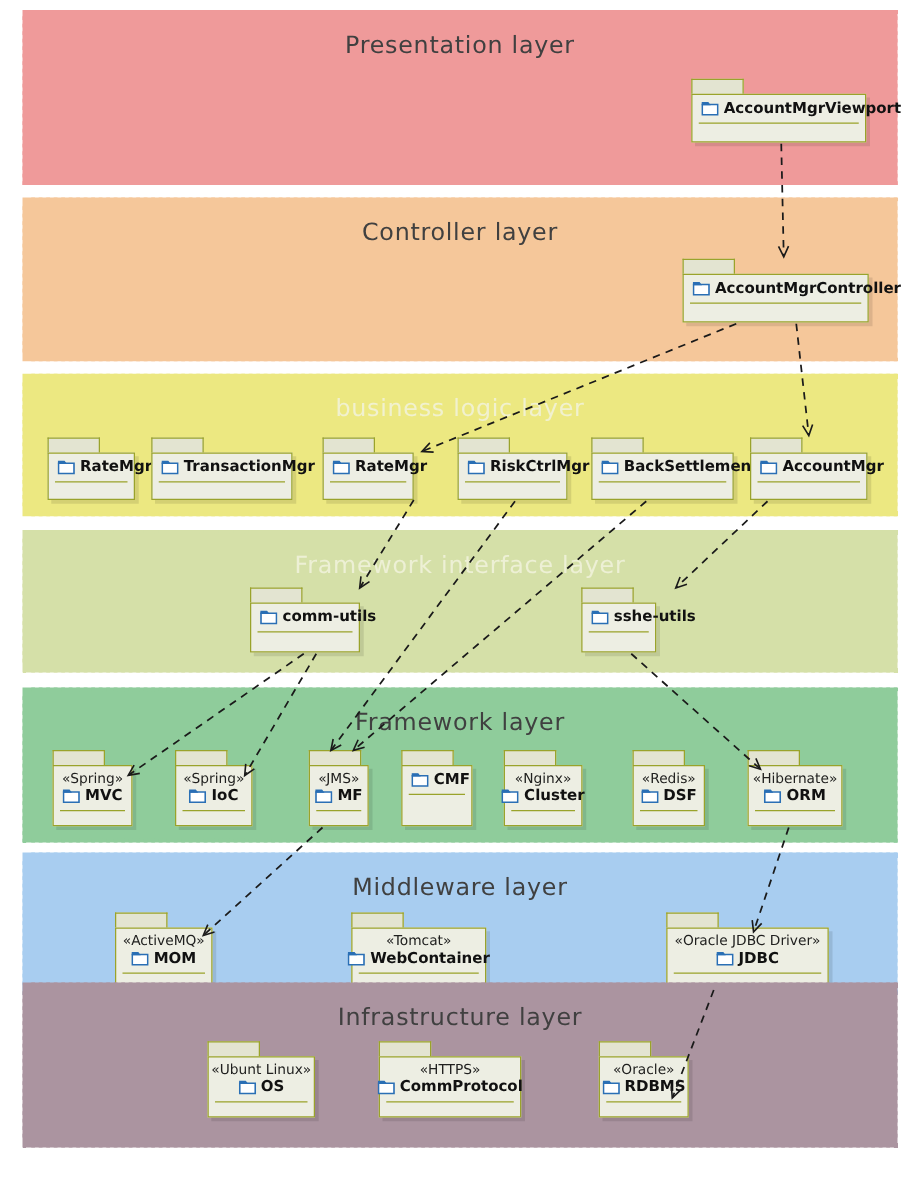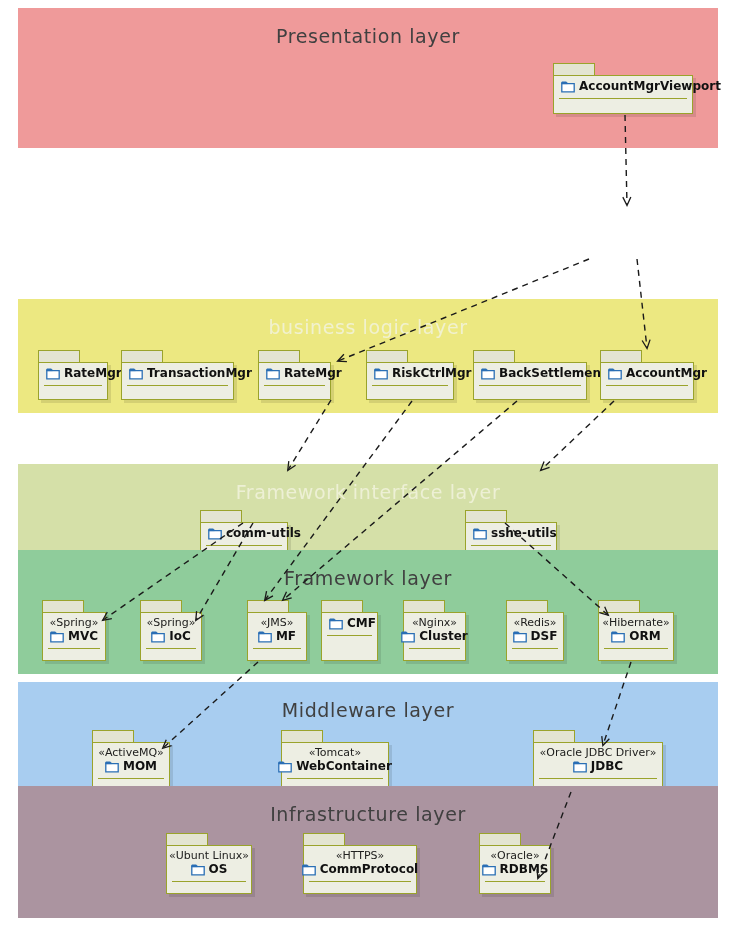--- a/index.html
+++ b/index.html
@@ -128,20 +128,39 @@
                 <path d="M0.8 2.6 L0.8 1.0 L5.4 1.0 L6.6 2.6 Z" fill="#2a6fb5" stroke="#2a6fb5" stroke-width="1"></path>
               </svg>
               <span class="pkgname">AccountMgrViewport</span>
             </div>
           </div>
           <div class="divider"></div>
           <div class="filler"></div>
         </div>
       </div>
     </div>
+    <div class="layer" style="left: 18px; top: 158px; width: 700px; height: 131px; background: rgb(245, 199, 154); border-color: rgb(245, 199, 154);">
+      <div class="layer-title" style="top: 14px;">Controller layer</div>
+      <div class="pkg plain" style="left: 525px; top: 46px; width: 149px; height: 51px;">
+        <div class="tab"></div>
+        <div class="body">
+          <div class="head">
+            <div class="namerow">
+              <svg width="14" height="12" viewBox="0 0 14 12" class="folder-icon">
+                <path d="M0.8 2.6 L0.8 10.8 L13.2 10.8 L13.2 2.6 Z" fill="#ffffff" stroke="#2a6fb5" stroke-width="1.3"></path>
+                <path d="M0.8 2.6 L0.8 1.0 L5.4 1.0 L6.6 2.6 Z" fill="#2a6fb5" stroke="#2a6fb5" stroke-width="1"></path>
+              </svg>
+              <span class="pkgname">AccountMgrController</span>
+            </div>
+          </div>
+          <div class="divider"></div>
+          <div class="filler"></div>
+        </div>
+      </div>
+    </div>
     <div class="layer" style="left: 18px; top: 299px; width: 700px; height: 114px; background: rgb(236, 232, 129); border-color: rgb(236, 232, 129);">
       <div class="layer-title faded" style="top: 14px;">business logic layer</div>
       <div class="pkg plain" style="left: 17px; top: 48px; width: 70px; height: 50px;">
         <div class="tab"></div>
         <div class="body">
           <div class="head">
             <div class="namerow">
               <svg width="14" height="12" viewBox="0 0 14 12" class="folder-icon">
                 <path d="M0.8 2.6 L0.8 10.8 L13.2 10.8 L13.2 2.6 Z" fill="#ffffff" stroke="#2a6fb5" stroke-width="1.3"></path>
                 <path d="M0.8 2.6 L0.8 1.0 L5.4 1.0 L6.6 2.6 Z" fill="#2a6fb5" stroke="#2a6fb5" stroke-width="1"></path>
@@ -227,39 +246,39 @@
                 <path d="M0.8 2.6 L0.8 1.0 L5.4 1.0 L6.6 2.6 Z" fill="#2a6fb5" stroke="#2a6fb5" stroke-width="1"></path>
               </svg>
               <span class="pkgname">AccountMgr</span>
             </div>
           </div>
           <div class="divider"></div>
           <div class="filler"></div>
         </div>
       </div>
     </div>
-    <div class="layer" style="left: 18px; top: 424px; width: 700px; height: 114px; background: rgb(213, 224, 168); border-color: rgb(213, 224, 168); margin-top: 40px;">
+    <div class="layer" style="left: 18px; top: 424px; width: 700px; height: 114px; background: rgb(213, 224, 168); border-color: rgb(213, 224, 168);">
       <div class="layer-title faded" style="top: 14px;">Framework interface layer</div>
       <div class="pkg plain" style="left: 179px; top: 43px; width: 88px; height: 52px;">
         <div class="tab"></div>
         <div class="body">
           <div class="head">
             <div class="namerow">
               <svg width="14" height="12" viewBox="0 0 14 12" class="folder-icon">
                 <path d="M0.8 2.6 L0.8 10.8 L13.2 10.8 L13.2 2.6 Z" fill="#ffffff" stroke="#2a6fb5" stroke-width="1.3"></path>
                 <path d="M0.8 2.6 L0.8 1.0 L5.4 1.0 L6.6 2.6 Z" fill="#2a6fb5" stroke="#2a6fb5" stroke-width="1"></path>
               </svg>
               <span class="pkgname">comm-utils</span>
             </div>
           </div>
           <div class="divider"></div>
           <div class="filler"></div>
         </div>
       </div>
-      <div class="pkg plain" style="left: 444px; top: 43px; width: 92px; height: 52px; padding-left: 28px;">
+      <div class="pkg plain" style="left: 444px; top: 43px; width: 60px; height: 52px; padding-left: 28px;">
         <div class="tab"></div>
         <div class="body">
           <div class="head">
             <div class="namerow">
               <svg width="14" height="12" viewBox="0 0 14 12" class="folder-icon">
                 <path d="M0.8 2.6 L0.8 10.8 L13.2 10.8 L13.2 2.6 Z" fill="#ffffff" stroke="#2a6fb5" stroke-width="1.3"></path>
                 <path d="M0.8 2.6 L0.8 1.0 L5.4 1.0 L6.6 2.6 Z" fill="#2a6fb5" stroke="#2a6fb5" stroke-width="1"></path>
               </svg>
               <span class="pkgname">sshe-utils</span>
             </div>
@@ -298,21 +317,21 @@
                 <path d="M0.8 2.6 L0.8 10.8 L13.2 10.8 L13.2 2.6 Z" fill="#ffffff" stroke="#2a6fb5" stroke-width="1.3"></path>
                 <path d="M0.8 2.6 L0.8 1.0 L5.4 1.0 L6.6 2.6 Z" fill="#2a6fb5" stroke="#2a6fb5" stroke-width="1"></path>
               </svg>
               <span class="pkgname">IoC</span>
             </div>
           </div>
           <div class="divider"></div>
           <div class="filler"></div>
         </div>
       </div>
-      <div class="pkg" style="left: 226px; top: 47px; width: 60px; height: 61px; text-align: right;">
+      <div class="pkg" style="left: 226px; top: 47px; width: 48px; height: 61px; text-align: right;">
         <div class="tab"></div>
         <div class="body">
           <div class="head">
             <div class="stereo">«JMS»</div>
             <div class="namerow">
               <svg width="14" height="12" viewBox="0 0 14 12" class="folder-icon">
                 <path d="M0.8 2.6 L0.8 10.8 L13.2 10.8 L13.2 2.6 Z" fill="#ffffff" stroke="#2a6fb5" stroke-width="1.3"></path>
                 <path d="M0.8 2.6 L0.8 1.0 L5.4 1.0 L6.6 2.6 Z" fill="#2a6fb5" stroke="#2a6fb5" stroke-width="1"></path>
               </svg>
               <span class="pkgname">MF</span>

